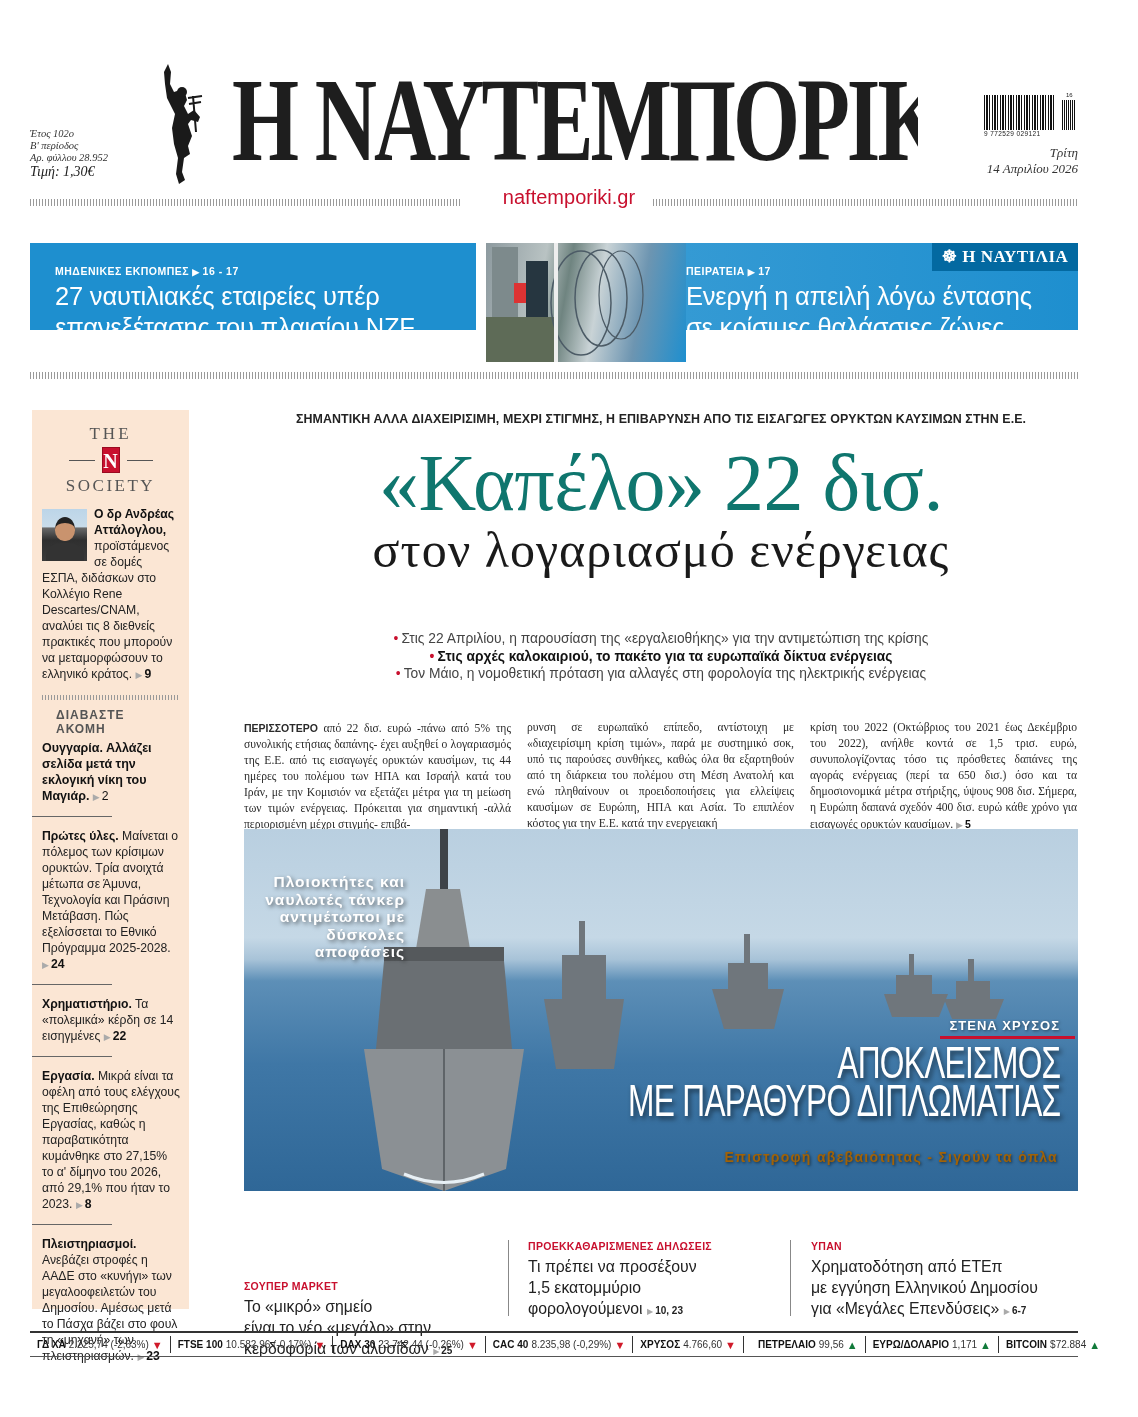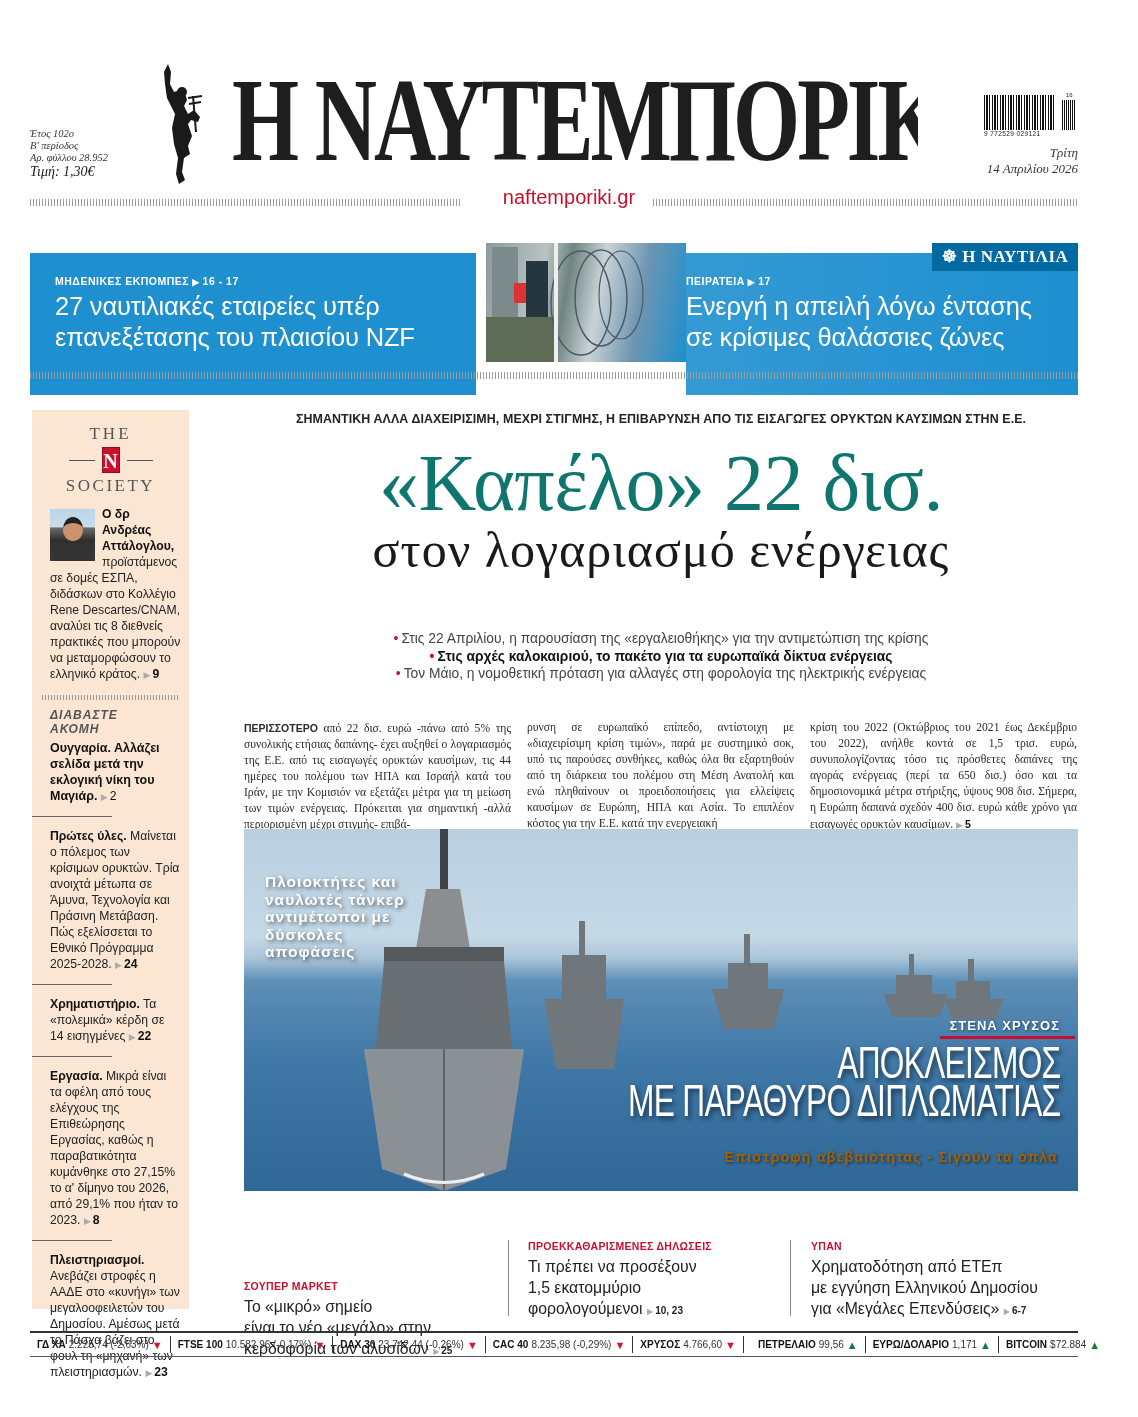--- a/index.html
+++ b/index.html
@@ -18,62 +18,62 @@
   .site-url { left: 0; width: 1138px; top: 186px; text-align: center; font-size: 20px; color: #c8102e; }
   .dotline { height: 7px; background: repeating-linear-gradient(90deg, #9a9a9a 0 1px, transparent 1px 3px); }
   .barcode { left: 984px; top: 95px; width: 94px; height: 42px; }
   .barcode .bars { width: 72px; height: 35px; background: repeating-linear-gradient(90deg,#111 0 1px,#fff 1px 2px,#111 2px 4px,#fff 4px 5px,#111 5px 6px,#fff 6px 8px); }
   .barcode .addon { position: absolute; left: 78px; top: 5px; width: 14px; height: 30px; background: repeating-linear-gradient(90deg,#111 0 1px,#fff 1px 2px,#111 2px 3px,#fff 3px 4px); }
   .barcode .digits { font-size: 6.5px; letter-spacing: 0.4px; color: #222; }
   .barcode .sup { position: absolute; left: 82px; top: -3px; font-size: 6px; }
   .date { right: 60px; top: 145px; text-align: right; font-family: "Liberation Serif", serif; font-style: italic; font-size: 13px; line-height: 16px; color: #333; }
 
   
-  .teaser { top: 253px; height: 142px; background: #1e8fcf; color: #fff; }
+  .teaser { top: 243px; height: 87px; background: #1e8fcf; color: #fff; }
   .teaser .kicker { font-size: 10.5px; font-weight: bold; letter-spacing: 0.5px; }
   .teaser .kicker .arrow { font-size: 9px; margin: 0 3px; }
   .teaser .headline { font-size: 25.5px; line-height: 31px; margin-top: 4px; letter-spacing: -0.2px; }
   .teaser-photo { left: 486px; top: 243px; width: 200px; height: 119px; background: linear-gradient(100deg, #8d9a9f 0%, #b9c3c3 28%, #6f8480 40%, #c9d3d6 55%, #6d95b1 75%, #1e8fcf 100%); overflow: hidden; }
   .nautilia { left: 932px; top: 243px; width: 146px; height: 28px; background: #0369a1; color: #fff; font-family: "Liberation Serif", serif; font-weight: bold; font-size: 17px; line-height: 28px; text-align: center; letter-spacing: 0.5px; }
 
   
   .sidebar { left: 32px; top: 410px; width: 157px; height: 899px; background: #fbe6d4; }
   .society { text-align: center; font-family: "Liberation Serif", serif; color: #555; }
   .society .the { font-size: 17px; letter-spacing: 3px; margin-top: 14px; }
   .society .n-row { display: flex; align-items: center; justify-content: center; gap: 7px; margin: 3px 0; }
   .society .dash { width: 26px; height: 1px; background: #555; }
   .society .n { width: 18px; height: 26px; background: #c8102e; color: #fff; font-weight: bold; font-size: 20px; line-height: 26px; border: 1px solid #9a0a20; }
   .society .soc { font-size: 17px; letter-spacing: 2.5px; }
-  .sb-text { font-size: 12.2px; line-height: 16px; color: #222; padding: 0 8px 0 18px; }
+  .sb-text { font-size: 12.2px; line-height: 16px; color: #222; padding: 0 8px 0 10px; }
   .sb-text b { font-weight: bold; color: #111; }
   .avatar { float: left; width: 45px; height: 52px; margin: 3px 7px 2px 0; background: linear-gradient(180deg, #bcd5e8 0%, #c9dcea 35%, #6b6b6b 36%, #2f2f2f 60%, #3a3a3a 100%); position: relative; overflow: hidden; }
   .avatar .head { position: absolute; left: 13px; top: 8px; width: 20px; height: 24px; background: #c9936e; border-radius: 50% 50% 45% 45%; border-top: 6px solid #222; }
   .avatar .body { position: absolute; left: 4px; top: 34px; width: 38px; height: 24px; background: #333; border-radius: 14px 14px 0 0; }
   .ref { font-weight: bold; color: #111; }
   .ref .tri { color: #aaa; font-size: 9px; margin-right: 2px; font-weight: normal; }
   .sb-sep-dots { height: 5px; margin: 12px 10px 0; background: repeating-linear-gradient(90deg,#999 0 1px,transparent 1px 3px); }
-  .sb-heading { font-size: 12px; font-weight: bold; letter-spacing: 1px; color: #555; padding: 8px 18px 4px; font-style: italic; }
+  .sb-heading { font-size: 12px; font-weight: bold; letter-spacing: 1px; color: #555; padding: 8px 24px 4px; }
   .sb-rule { height: 1px; background: #666; margin: 11px 0 11px 0; width: 80px; }
   .sb-text.bold-lead b { font-size: 12.5px; }
 
   
   .supertitle { left: 244px; width: 834px; top: 411px; text-align: center; font-size: 13.5px; font-weight: bold; letter-spacing: 0.1px; color: #222; transform: scaleX(0.92); }
   .main-head1 { left: 244px; width: 834px; top: 440px; text-align: center; font-family: "Liberation Serif", serif; font-size: 80px; line-height: 86px; color: #0f766e; letter-spacing: -0.5px; }
   .main-head2 { left: 244px; width: 834px; top: 520px; text-align: center; font-family: "Liberation Serif", serif; font-size: 50px; line-height: 60px; color: #1a1a1a; letter-spacing: 1px; }
   .bullets { left: 244px; width: 834px; top: 630px; text-align: center; font-size: 13.8px; line-height: 17.5px; color: #444; }
   .bullets .dot { color: #c8102e; margin-right: 3px; }
   .bullets .strong { color: #111; font-weight: bold; }
   .body-cols { left: 244px; top: 720px; width: 834px; display: flex; gap: 16px; }
   .body-cols .col { width: 267px; font-family: "Liberation Serif", serif; font-size: 11.6px; line-height: 16px; color: #2a2a2a; text-align: justify; }
   .body-cols .lead { font-family: "Liberation Sans", sans-serif; font-weight: bold; font-size: 10.5px; }
 
   
   .photo { left: 244px; top: 829px; width: 834px; height: 362px; overflow: hidden;
     background: linear-gradient(180deg, #b9cfe0 0%, #c5d8e6 30%, #a8c3d8 36%, #5d8fb7 42%, #3f77a6 65%, #2f6797 100%); }
-  .photo-caption-left { left: 265px; top: 873px; width: 140px; color: #fff; font-size: 15.5px; line-height: 17.5px; font-weight: bold; letter-spacing: 1px; text-align: left; text-shadow: 2px 2px 4px rgba(0,0,0,0.55); }
+  .photo-caption-left { left: 265px; top: 873px; width: 140px; color: #fff; font-size: 15.5px; line-height: 17.5px; font-weight: bold; letter-spacing: 1px; text-align: right; text-shadow: 2px 2px 4px rgba(0,0,0,0.55); }
   .hormuz-kicker { right: 78px; top: 1018px; color: #fff; font-size: 13px; font-weight: bold; letter-spacing: 1px; text-shadow: 1px 1px 3px rgba(0,0,0,0.5); }
   .hormuz-line { left: 940px; top: 1036px; width: 135px; height: 3px; background: #c8102e; }
   .hormuz-head { right: 78px; top: 1044px; text-align: right; color: #fff; font-size: 44px; line-height: 38px; letter-spacing: -1px; transform: scaleX(0.72); transform-origin: right top; white-space: nowrap; text-shadow: 3px 3px 6px rgba(0,0,0,0.55); }
   .hormuz-sub { right: 80px; top: 1149px; color: #a16207; font-size: 14px; font-weight: bold; letter-spacing: 1.3px; text-shadow: 1px 1px 3px rgba(0,0,0,0.6); }
   .photo-ref { left: 262px; top: 1162px; color: #fff; font-size: 10px; margin-top: 44px; }
 
   
   .bt { top: 1240px; }
   .bt .kick { font-size: 10.5px; font-weight: bold; color: #c8102e; letter-spacing: 0.3px; }
   .bt .hl { font-size: 15.8px; line-height: 21px; color: #222; margin-top: 4px; }

